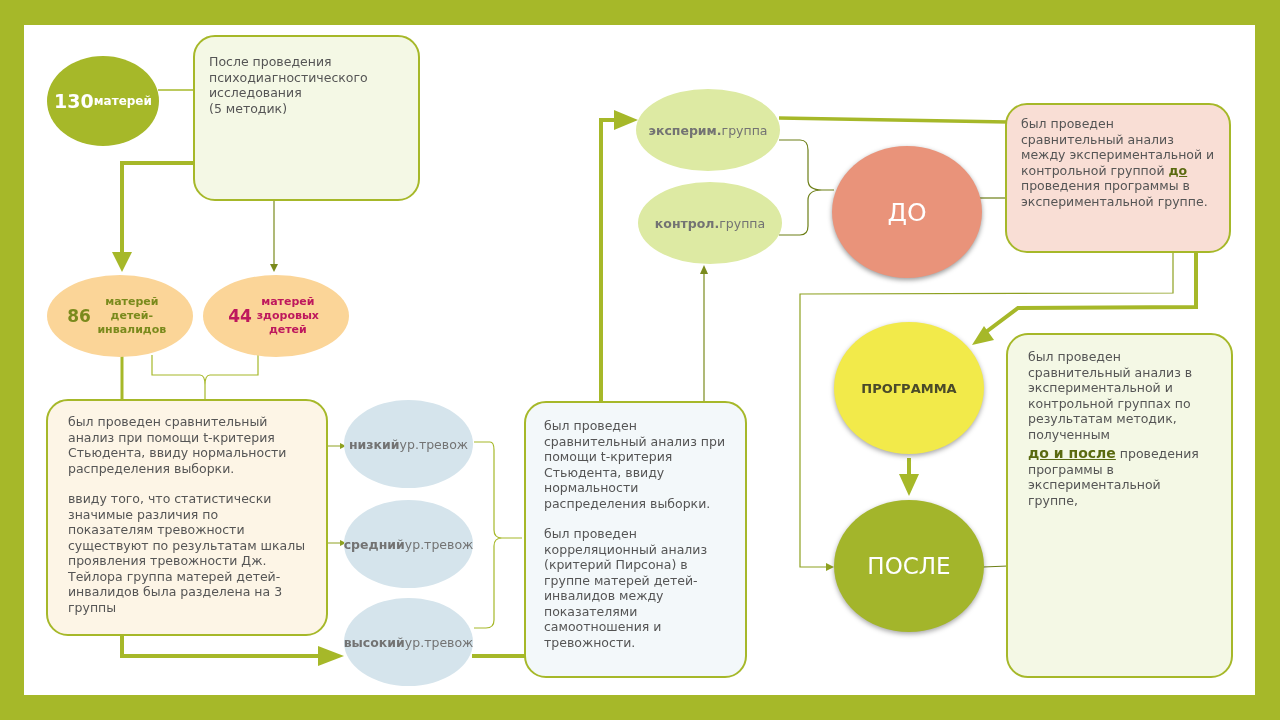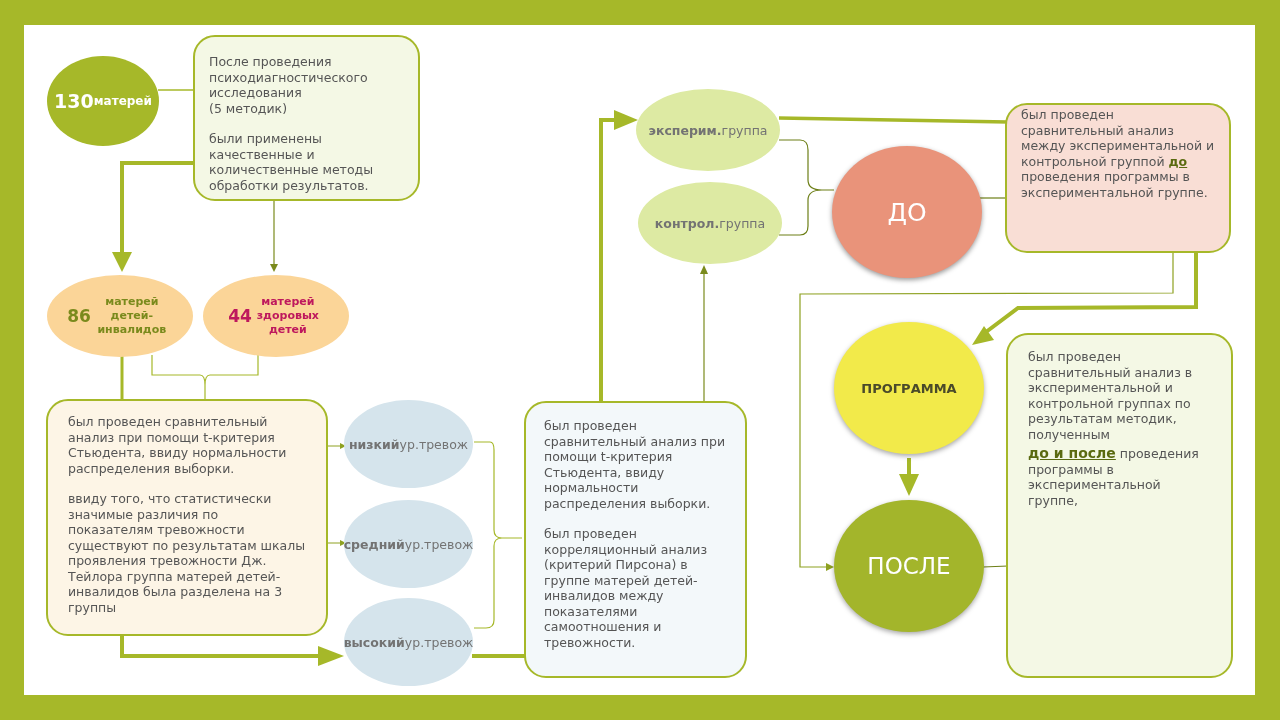--- a/index.html
+++ b/index.html
@@ -78,21 +78,20 @@
 
 <div class="node ellipse" style="left:47px;top:56px;width:112px;height:90px;background:#a6b829;color:#fff;">
   <div style="font-size:19px;font-weight:bold;line-height:22px;">130</div>
   <div style="font-size:12px;font-weight:bold;">матерей</div>
 </div>
 
 <div class="node box" style="left:193px;top:35px;width:227px;height:166px;background:#f4f8e5;padding:17px 14px;">
   <p>После проведения психодиагностического исследования</p>
   <p>(5 методик)</p>
   <div class="gap"></div>
-  <p>были применены качественные и количественные методы обработки результатов.</p>
 </div>
 
 <div class="node ellipse" style="left:47px;top:275px;width:146px;height:82px;background:#fbd598;color:#7a8a1c;font-weight:bold;">
   <div style="font-size:17px;line-height:24px;">86</div>
   <div style="font-size:11px;line-height:14px;width:82px;">матерей детей-инвалидов</div>
 </div>
 
 <div class="node ellipse" style="left:203px;top:275px;width:146px;height:82px;background:#fbd598;color:#be185d;font-weight:bold;">
   <div style="font-size:17px;line-height:24px;">44</div>
   <div style="font-size:11px;line-height:14px;width:72px;">матерей здоровых детей</div>
@@ -129,21 +128,21 @@
 </div>
 <div class="node ellipse" style="left:638px;top:182px;width:144px;height:82px;background:#ddeaa3;font-size:12.5px;">
   <div class="olive bold">контрол.</div>
   <div class="olive">группа</div>
 </div>
 
 <div class="node ellipse" style="left:832px;top:146px;width:150px;height:132px;background:#e9937a;color:#fff;box-shadow:0 2px 5px rgba(0,0,0,0.4);">
   <div style="font-size:25px;">ДО</div>
 </div>
 
-<div class="node box" style="left:1005px;top:103px;width:226px;height:150px;background:#f9ded5;padding:2px 14px;">
+<div class="node box" style="left:1005px;top:103px;width:226px;height:150px;background:#f9ded5;padding:11px 14px;">
   <p>
     <span>был проведен сравнительный анализ между экспериментальной и контрольной группой</span>
     <span class="ul">до</span>
     <span>проведения программы в экспериментальной группе.</span>
   </p>
 </div>
 
 <div class="node ellipse" style="left:834px;top:322px;width:150px;height:132px;background:#f2ea4a;color:#4a4a2a;box-shadow:0 2px 5px rgba(0,0,0,0.35);">
   <div style="font-size:13px;font-weight:bold;width:100px;word-break:break-all;line-height:17px;">ПРОГРАММА</div>
 </div>

